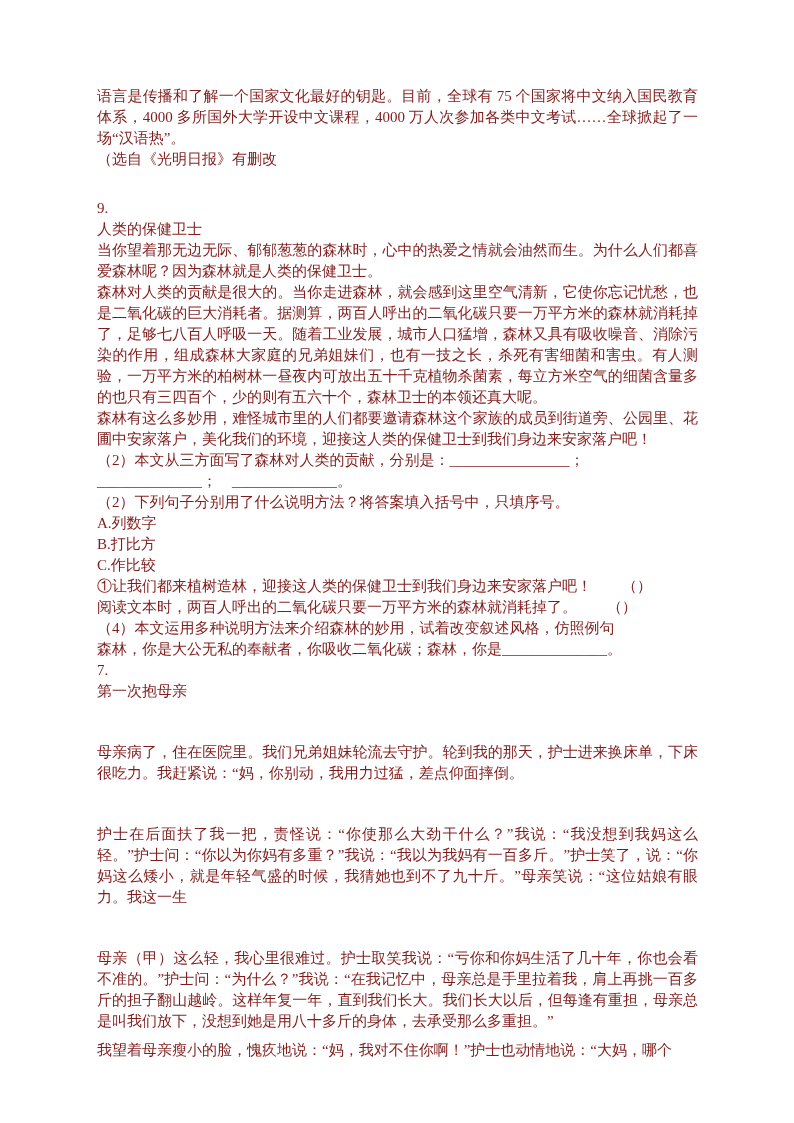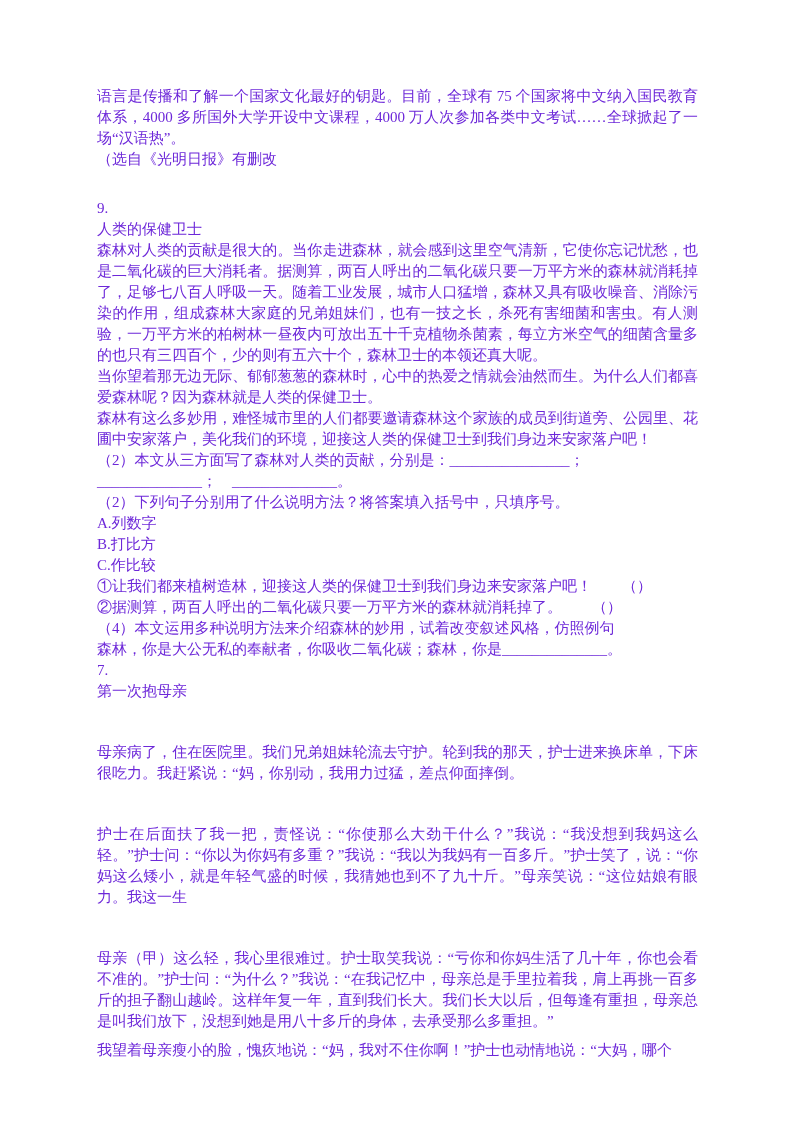--- a/index.html
+++ b/index.html
@@ -13,21 +13,21 @@
     height: 1123px;
     background: #ffffff;
     overflow: hidden;
     box-sizing: border-box;
   }
   .doc-body {
     position: absolute;
     top: 86px;
     left: 97px;
     width: 601px;
-    color: #6d28d9;
+    color: #7f1d1d;
     font-family: "Liberation Serif", "DejaVu Serif", serif;
     font-size: 15px;
     line-height: 21px;
     text-align: justify;
   }
   .doc-body p {
     margin: 0;
     padding: 0;
     white-space: pre-wrap;
     word-break: break-all;
@@ -43,31 +43,31 @@
 </head>
 <body>
 
 <div class="page">
   <div class="doc-body">
       <p>语言是传播和了解一个国家文化最好的钥匙。目前，全球有 75 个国家将中文纳入国民教育体系，4000 多所国外大学开设中文课程，4000 万人次参加各类中文考试……全球掀起了一场“汉语热”。</p>
       <p>（选自《光明日报》有删改</p>
       <p class="spacer"></p>
       <p>9.</p>
       <p>人类的保健卫士</p>
+      <p>当你望着那无边无际、郁郁葱葱的森林时，心中的热爱之情就会油然而生。为什么人们都喜爱森林呢？因为森林就是人类的保健卫士。</p>
       <p>森林对人类的贡献是很大的。当你走进森林，就会感到这里空气清新，它使你忘记忧愁，也是二氧化碳的巨大消耗者。据测算，两百人呼出的二氧化碳只要一万平方米的森林就消耗掉了，足够七八百人呼吸一天。随着工业发展，城市人口猛增，森林又具有吸收噪音、消除污染的作用，组成森林大家庭的兄弟姐妹们，也有一技之长，杀死有害细菌和害虫。有人测验，一万平方米的柏树林一昼夜内可放出五十千克植物杀菌素，每立方米空气的细菌含量多的也只有三四百个，少的则有五六十个，森林卫士的本领还真大呢。</p>
-      <p>当你望着那无边无际、郁郁葱葱的森林时，心中的热爱之情就会油然而生。为什么人们都喜爱森林呢？因为森林就是人类的保健卫士。</p>
       <p>森林有这么多妙用，难怪城市里的人们都要邀请森林这个家族的成员到街道旁、公园里、花圃中安家落户，美化我们的环境，迎接这人类的保健卫士到我们身边来安家落户吧！</p>
       <p>（2）本文从三方面写了森林对人类的贡献，分别是：________________；</p>
       <p>______________；　______________。</p>
       <p>（2）下列句子分别用了什么说明方法？将答案填入括号中，只填序号。</p>
       <p>A.列数字</p>
       <p>B.打比方</p>
       <p>C.作比较</p>
       <p>①让我们都来植树造林，迎接这人类的保健卫士到我们身边来安家落户吧！　　（）</p>
-      <p>②据测算，两百人呼出的二氧化碳只要一万平方米的森林就消耗掉了。　　（）</p>
+      <p>阅读文本时，两百人呼出的二氧化碳只要一万平方米的森林就消耗掉了。　　（）</p>
       <p>（4）本文运用多种说明方法来介绍森林的妙用，试着改变叙述风格，仿照例句</p>
       <p>森林，你是大公无私的奉献者，你吸收二氧化碳；森林，你是______________。</p>
       <p>7.</p>
       <p>第一次抱母亲</p>
       <p class="gap">母亲病了，住在医院里。我们兄弟姐妹轮流去守护。轮到我的那天，护士进来换床单，下床很吃力。我赶紧说：“妈，你别动，我用力过猛，差点仰面摔倒。</p>
       <p class="gap">护士在后面扶了我一把，责怪说：“你使那么大劲干什么？”我说：“我没想到我妈这么轻。”护士问：“你以为你妈有多重？”我说：“我以为我妈有一百多斤。”护士笑了，说：“你妈这么矮小，就是年轻气盛的时候，我猜她也到不了九十斤。”母亲笑说：“这位姑娘有眼力。我这一生</p>
       <p class="gap">母亲（甲）这么轻，我心里很难过。护士取笑我说：“亏你和你妈生活了几十年，你也会看不准的。”护士问：“为什么？”我说：“在我记忆中，母亲总是手里拉着我，肩上再挑一百多斤的担子翻山越岭。这样年复一年，直到我们长大。我们长大以后，但每逢有重担，母亲总是叫我们放下，没想到她是用八十多斤的身体，去承受那么多重担。”</p>
       <p>我望着母亲瘦小的脸，愧疚地说：“妈，我对不住你啊！”护士也动情地说：“大妈，哪个</p>
     </div>
 </div>

